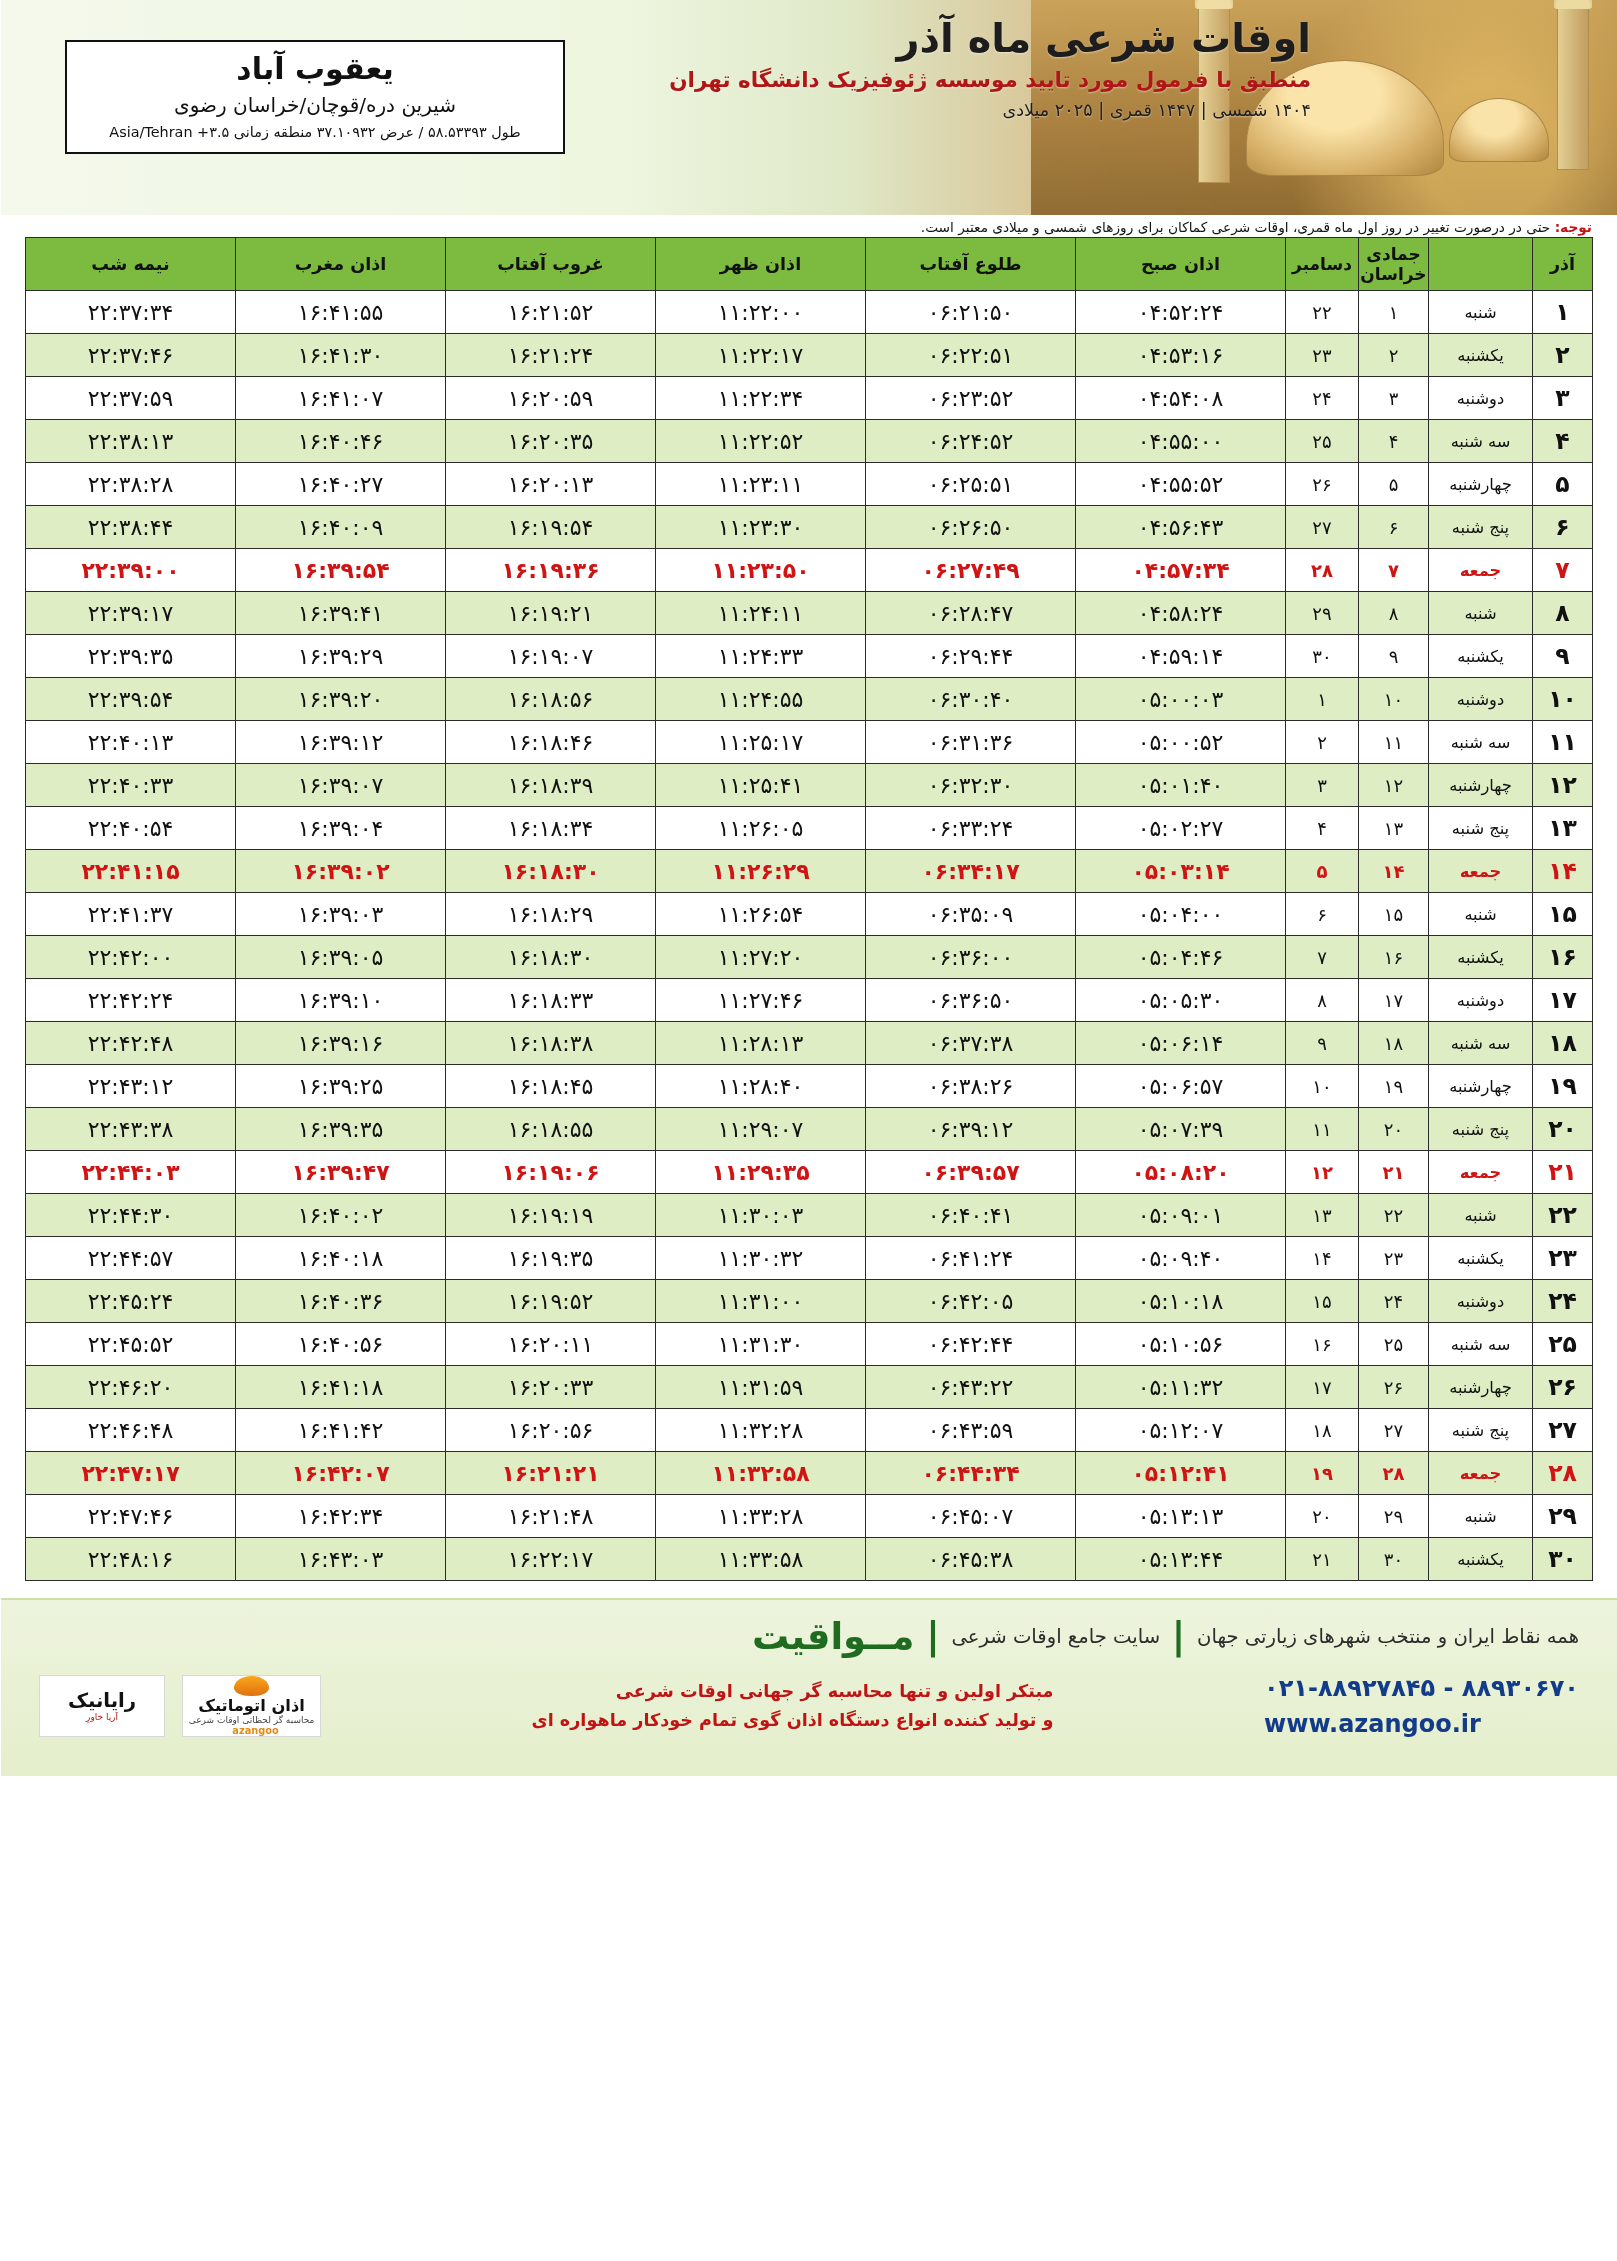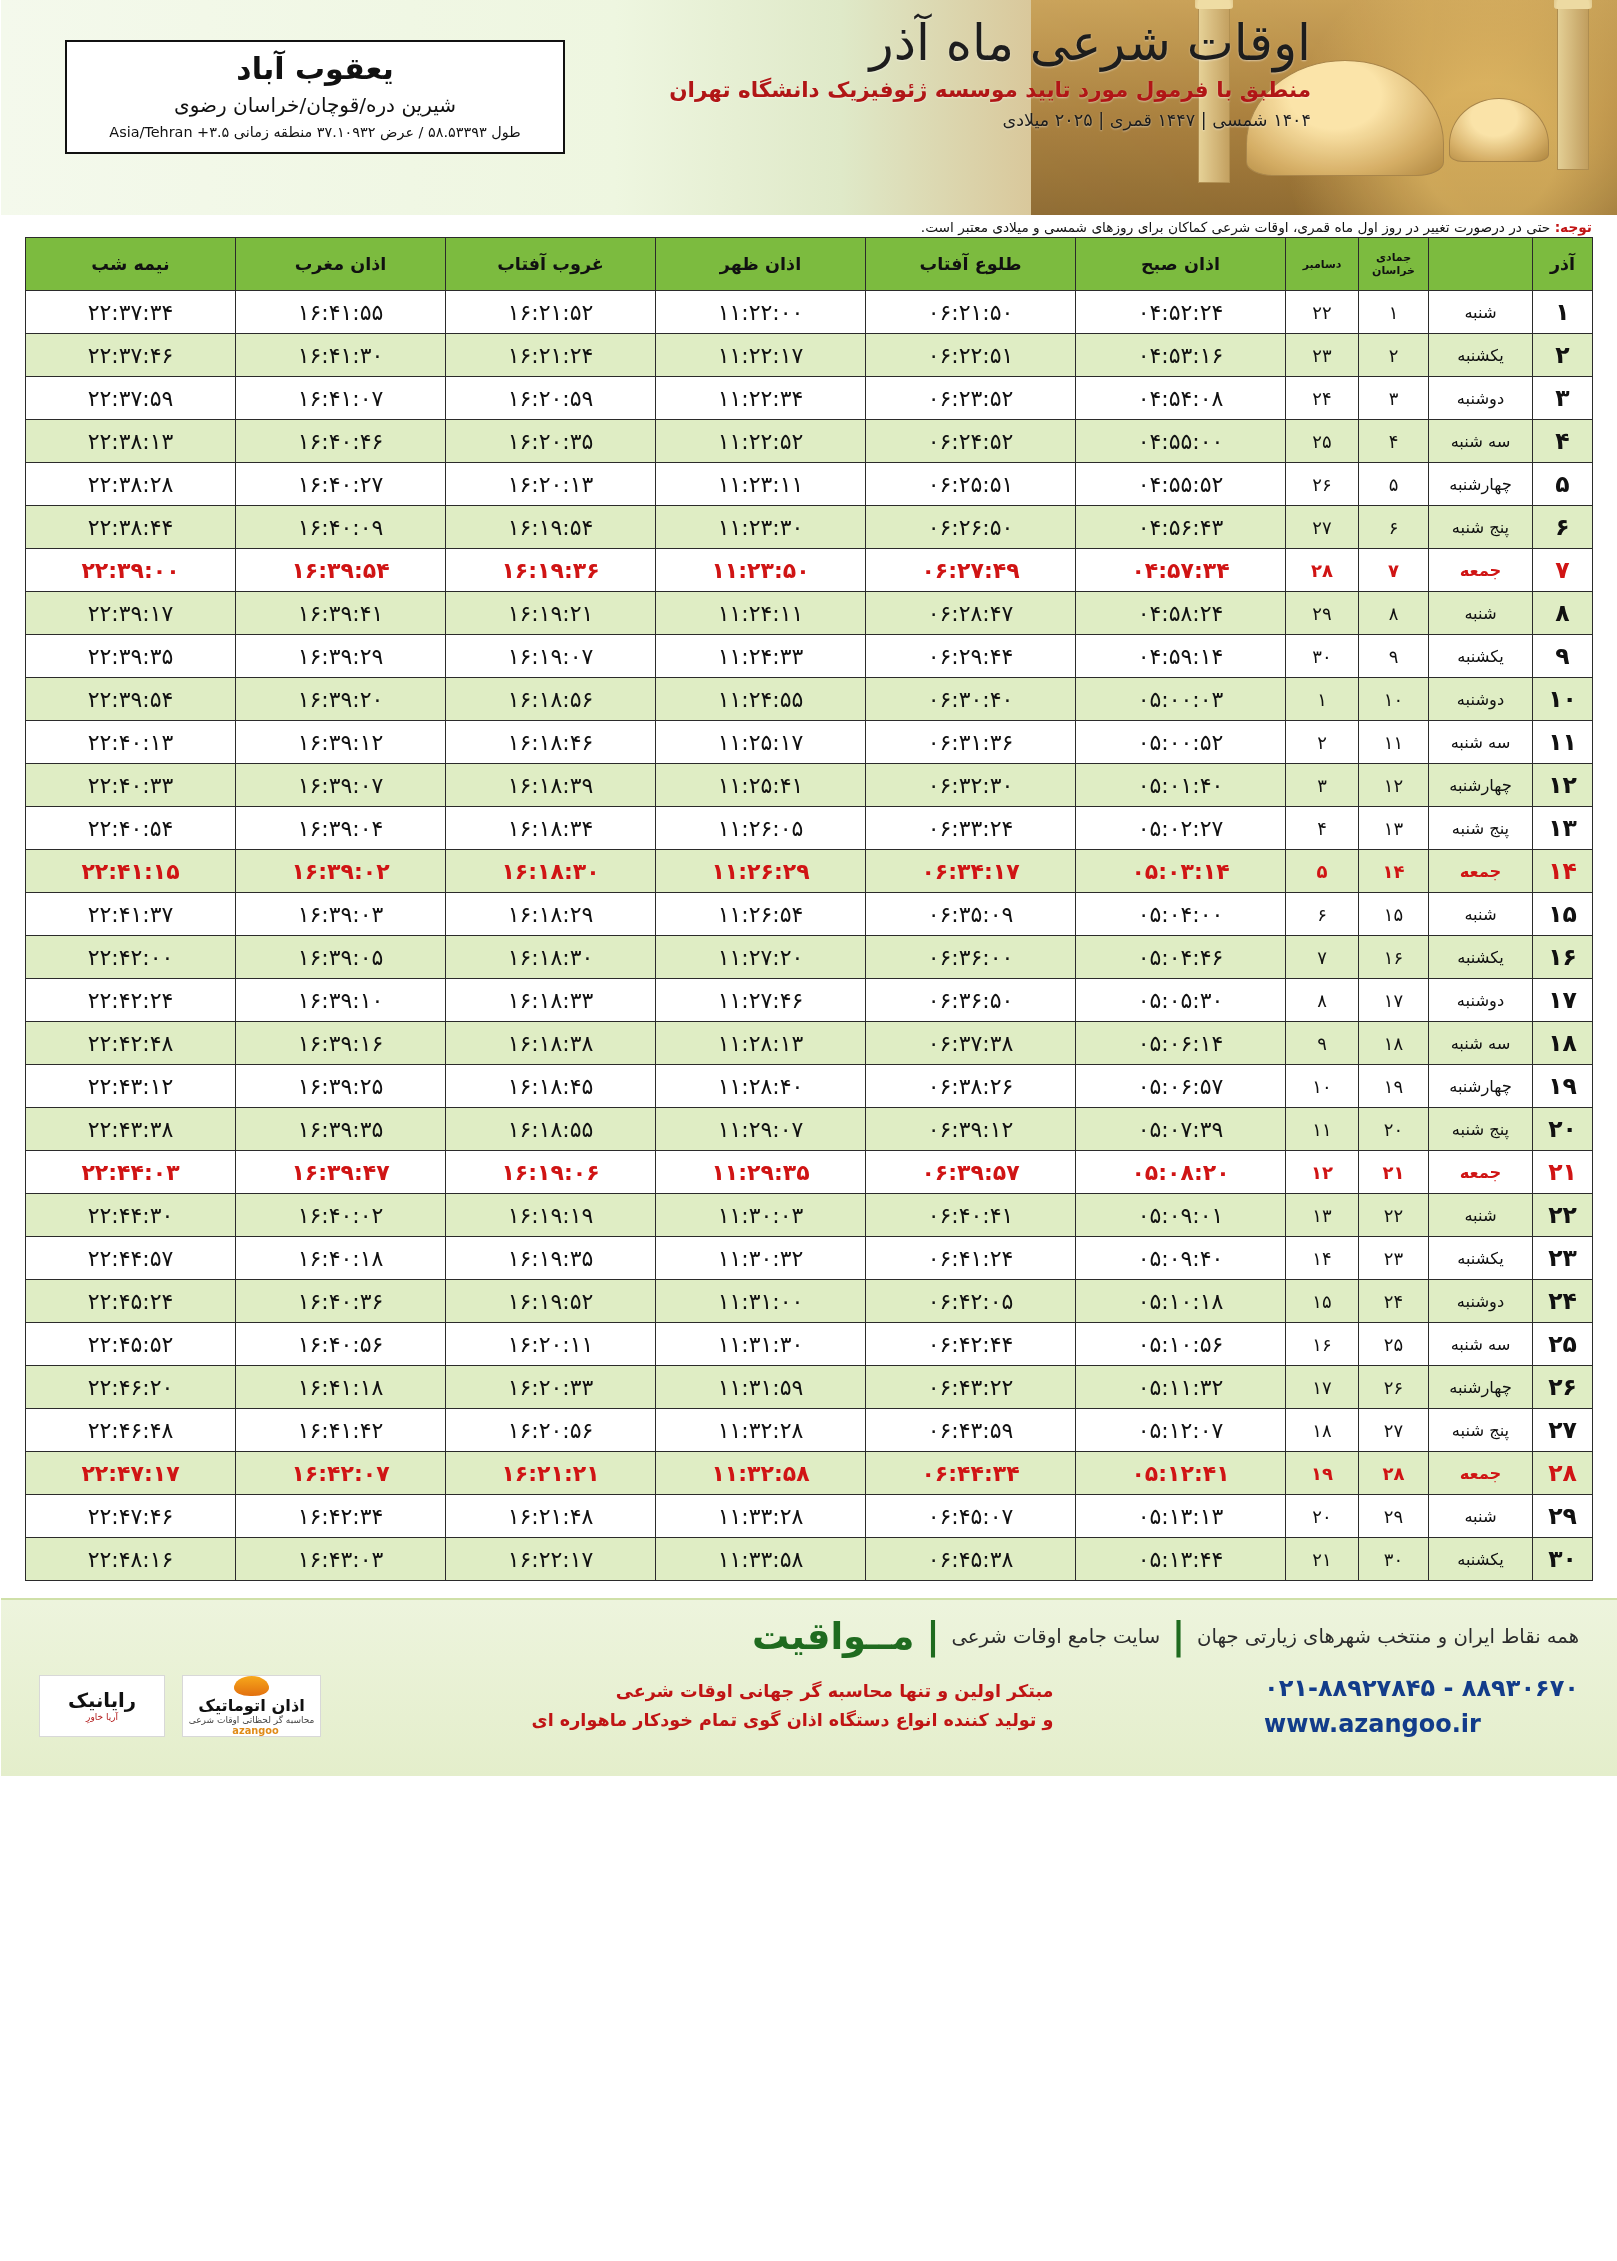--- a/index.html
+++ b/index.html
@@ -35,21 +35,21 @@
     position:absolute;border-radius:50% 50% 14% 14%/72% 72% 12% 12%;
     background:radial-gradient(ellipse at 45% 30%, #ffe9ae 0 30%, #d8b168 70%, #b0873f 100%);
     border:1.3px solid #a8854a;
   }
   .title-wrap{
     position:absolute;right:307px;top:17px;text-align:right;z-index:5;
     text-shadow:0 1.3px 2px rgba(255,255,255,.45);
   }
   .doc-title{
     font-family:"DejaVu Sans", sans-serif;
-    font-size:50px;font-weight:normal;color:#1d1d1d;line-height:1.05;
+    font-size:40px;font-weight:bold;color:#1d1d1d;line-height:1.05;
   }
   .doc-sub{
     font-family:"DejaVu Sans", sans-serif;
     font-size:21.5px;font-weight:bold;color:#b11616;margin-top:7.8px;
   }
   .doc-sub2{
     font-family:"DejaVu Sans", sans-serif;
     font-size:17.6px;color:#1d1d1d;margin-top:7.8px;
   }
   
@@ -79,21 +79,21 @@
     text-align:center;
     font-family:"DejaVu Sans", sans-serif;
   }
   thead th{
     background:#7cbb3f;
     color:#111;
     font-size:17.6px;font-weight:bold;
     height:50px;
     position:relative;
   }
-  thead th.small{font-size:11px;}
+  thead th.small{font-size:17px;}
   tbody td{
     height:40px;font-size:22px;color:#111;
   }
   tbody tr:nth-child(odd) td{background:#ffffff;}
   tbody tr:nth-child(even) td{background:#dfedc4;}
   td.daynum{font-size:23.5px;font-weight:bold;}
   td.weekday{font-size:16.3px;}
   td.qamari,td.gregorian{font-size:18px;}
   tr.friday td{color:#d01414;font-weight:bold;}
   tr.friday td.time{font-weight:bold;}

